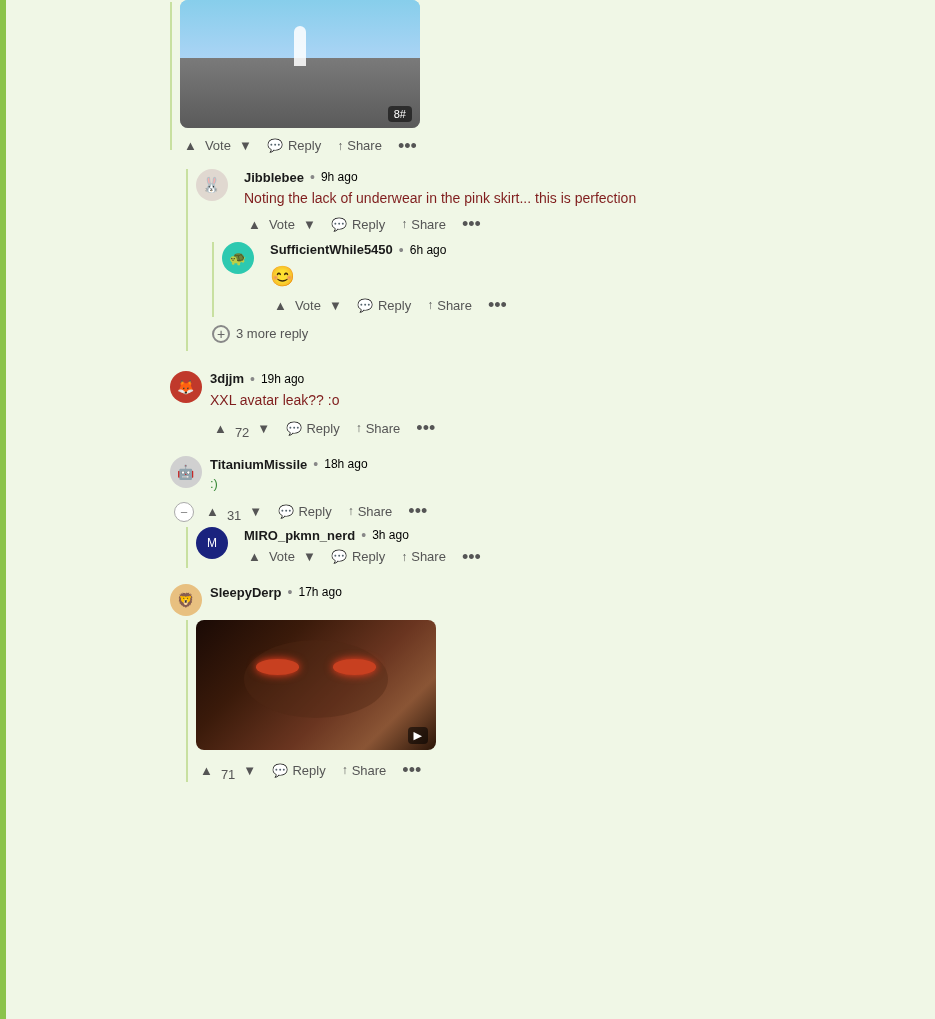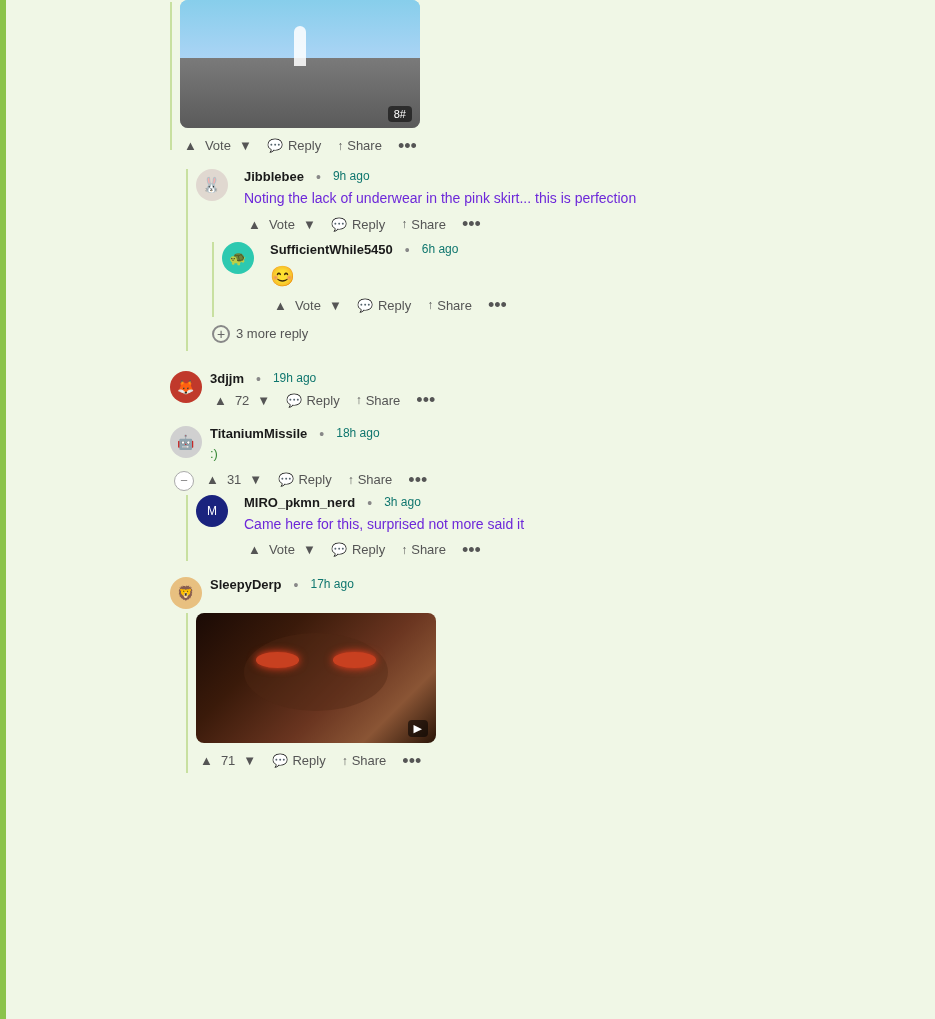--- a/index.html
+++ b/index.html
@@ -25,36 +25,36 @@
       align-items: center;
       justify-content: center;
       font-size: 16px;
       overflow: hidden;
     }
     .comment-body {
       flex: 1;
     }
     .comment-header {
       display: flex;
-      align-items: flex-start;
-      gap: 12px;
+      align-items: center;
+      gap: 6px;
       margin-bottom: 4px;
     }
     .username {
       font-weight: 600;
       font-size: 13px;
     }
     .timestamp {
-      color: #0f766e;
+      color: #000000;
       font-size: 12px;
     }
     .comment-text {
       font-size: 14px;
       line-height: 1.4;
-      color: #6d28d9;
+      color: #7f1d1d;
       margin-bottom: 6px;
     }
     .emoji-text {
       font-size: 20px;
     }
     .action-bar {
       display: flex;
       align-items: center;
       gap: 8px;
       color: #555;
@@ -72,20 +72,21 @@
       border: none;
     }
     .vote-section {
       display: flex;
       align-items: center;
       gap: 4px;
     }
     .vote-count {
       font-size: 13px;
       color: #555;
+      margin-top: 9px;
     }
     .more-btn {
       font-size: 18px;
       cursor: pointer;
       color: #555;
       padding: 0 4px;
       line-height: 1;
     }
     .more-replies {
       display: flex;
@@ -278,20 +279,21 @@
     <div style="display:flex; align-items:flex-start; margin-bottom:8px;">
       <div class="avatar av-3djjm" style="background:#c0392b; color:white; margin-right:8px;">
         <span style="font-size:14px;">🦊</span>
       </div>
       <div class="comment-body">
         <div class="comment-header">
           <span class="username">3djjm</span>
           <span class="dot-separator">•</span>
           <span class="timestamp">19h ago</span>
         </div>
+        <div class="comment-text">XXL avatar leak?? :o</div>
         <div class="action-bar">
           <div class="vote-section">
             <button class="action-btn">
                 <span>▲</span>
               </button>
             <span class="vote-count">72</span>
             <button class="action-btn">
                 <span>▼</span>
               </button>
           </div>
@@ -356,21 +358,20 @@
         <div class="top-level-comment">
           <div class="avatar" style="background:#1a237e; color:white; margin-right:8px;">
             <span style="font-size:12px;">M</span>
           </div>
           <div class="comment-body">
             <div class="comment-header">
               <span class="username">MIRO_pkmn_nerd</span>
               <span class="dot-separator">•</span>
               <span class="timestamp">3h ago</span>
             </div>
-            <div class="comment-text">Came here for this, surprised not more said it</div>
             <div class="action-bar">
               <div class="vote-section">
                 <button class="action-btn">
                     <span>▲</span>
                   </button>
                 <span style="font-size:13px;color:#555;">Vote</span>
                 <button class="action-btn">
                     <span>▼</span>
                   </button>
               </div>

